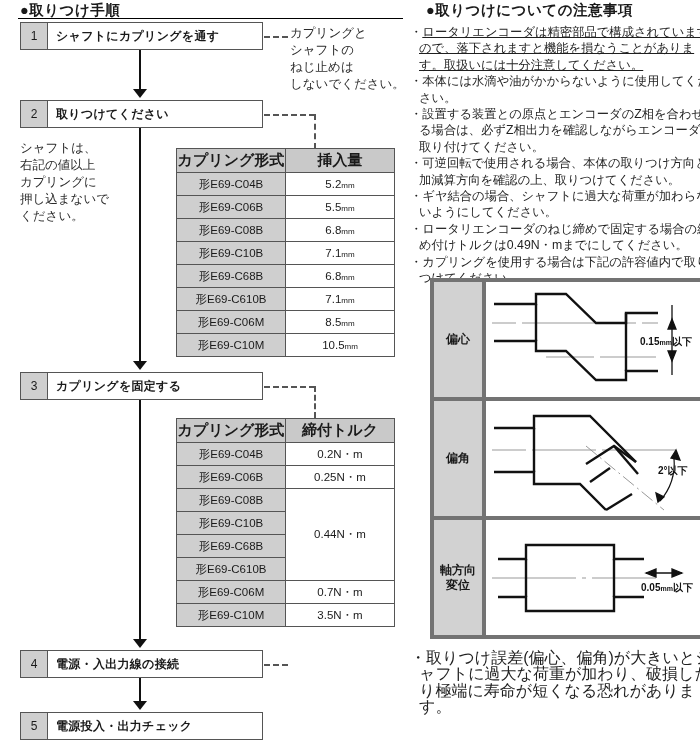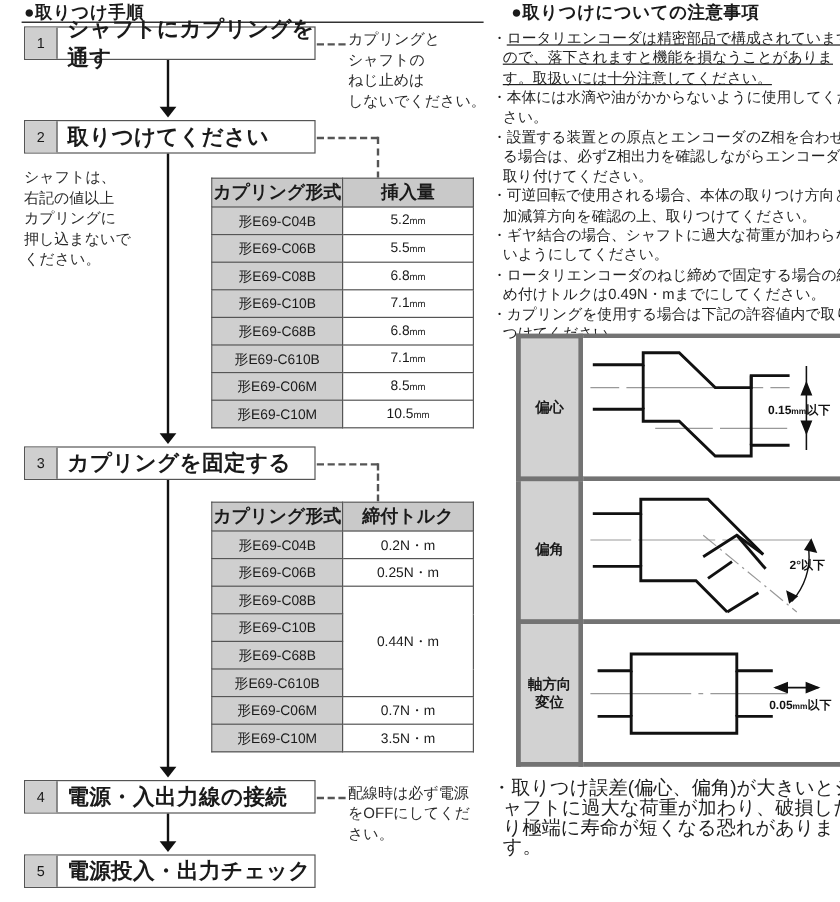--- a/index.html
+++ b/index.html
@@ -56,21 +56,21 @@
     align-items: center;
     justify-content: center;
     font-size: 12px;
     font-weight: normal;
   }
   .step .label {
     flex: 1;
     display: flex;
     align-items: center;
     padding-left: 8px;
-    font-size: 18px;
+    font-size: 12px;
     font-weight: bold;
     letter-spacing: 0.3px;
   }
   #step1 { left: 2px; top: 22px;  width: 243px; }
   #step2 { left: 2px; top: 100px; width: 243px; }
   #step3 { left: 2px; top: 372px; width: 243px; }
   #step4 { left: 2px; top: 650px; width: 243px; }
   #step5 { left: 2px; top: 712px; width: 243px; }
 
   
@@ -270,23 +270,20 @@
 
   <div class="note" id="note1">カプリングと
 シャフトの
 ねじ止めは
 しないでください。</div>
   <div class="note" id="note2">シャフトは、
 右記の値以上
 カプリングに
 押し込まないで
 ください。</div>
-  <div class="note" id="note4">配線時は必ず電源
-をOFFにしてくだ
-さい。</div>
 
   <table class="spec" id="tbl-insert">
     <thead>
       <tr>
         <th>カプリング形式</th>
         <th>挿入量</th>
       </tr>
     </thead>
     <tbody id="insert-body">
         <tr>

